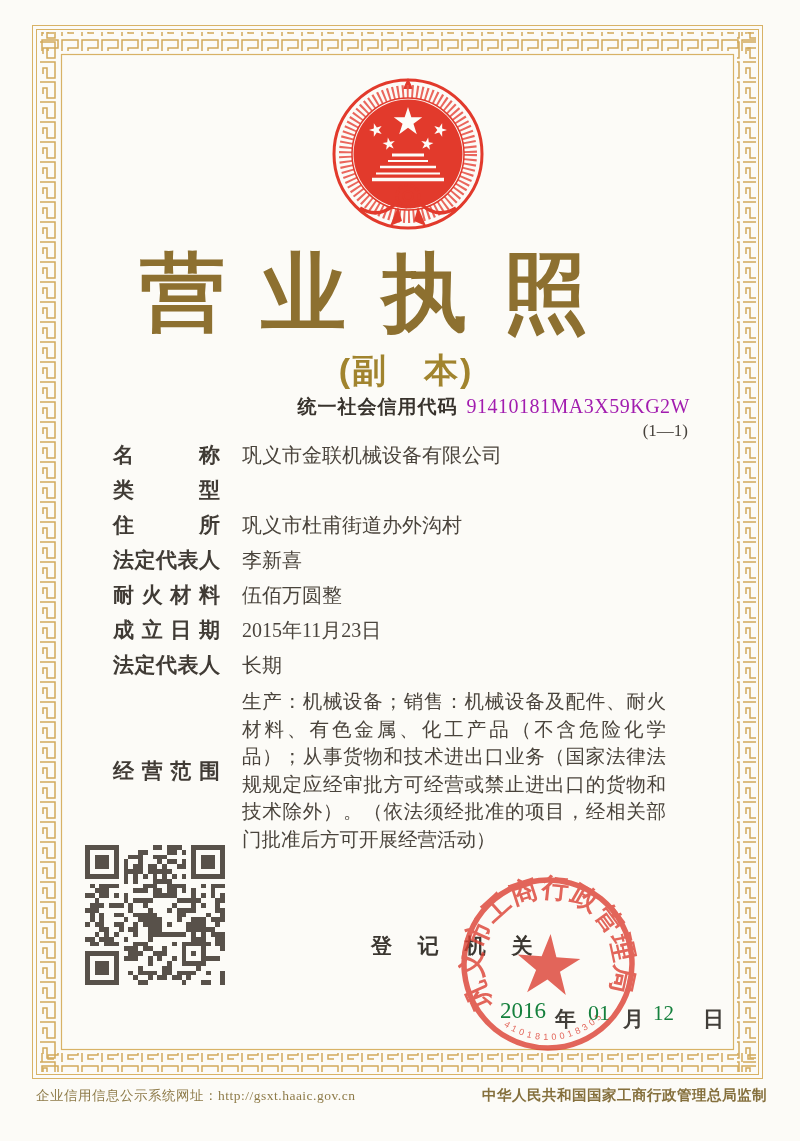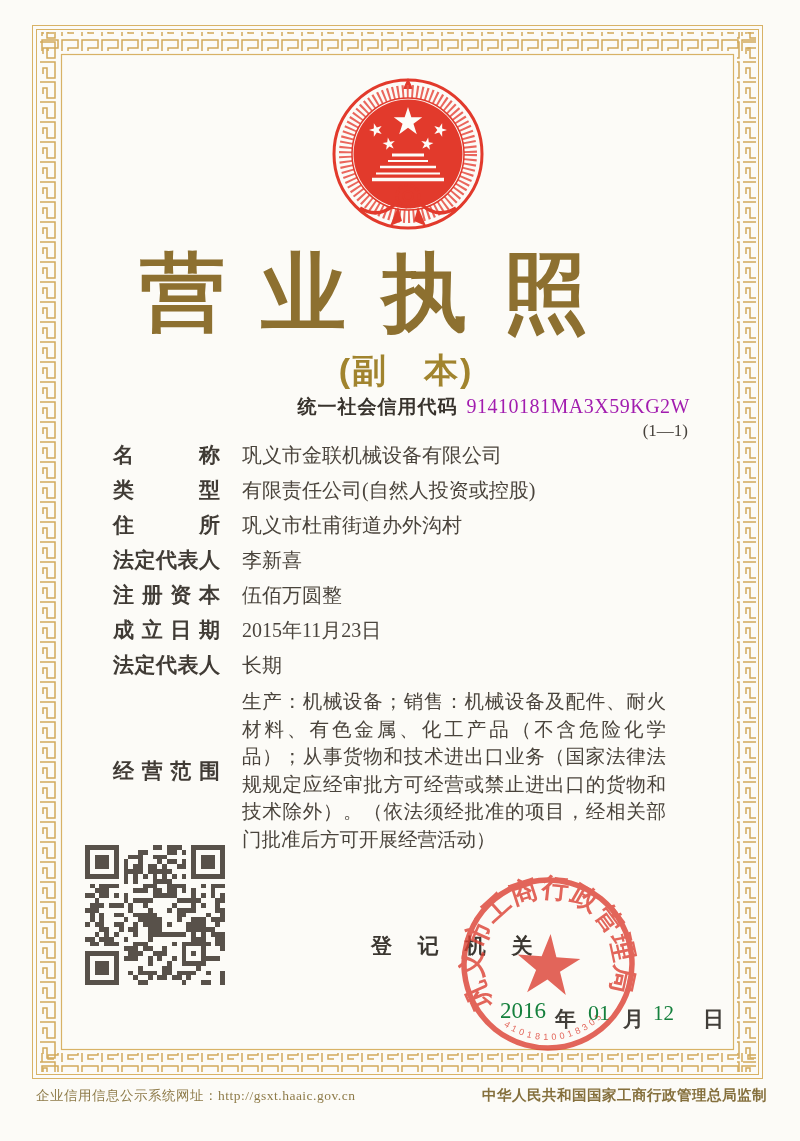--- a/index.html
+++ b/index.html
@@ -119,32 +119,31 @@
   </div>
   <div class="page-no">(1—1)</div>
 
   <div class="fields">
     <div class="frow">
       <span class="flabel">名称</span>
       <span class="fvalue">巩义市金联机械设备有限公司</span>
     </div>
     <div class="frow">
       <span class="flabel">类型</span>
-      <span class="fvalue">有限责任公司(自然人投资或控股)</span>
     </div>
     <div class="frow">
       <span class="flabel">住所</span>
       <span class="fvalue">巩义市杜甫街道办外沟村</span>
     </div>
     <div class="frow">
       <span class="flabel">法定代表人</span>
       <span class="fvalue">李新喜</span>
     </div>
     <div class="frow">
-      <span class="flabel">注册资本</span>
+      <span class="flabel">耐火材料</span>
       <span class="fvalue">伍佰万圆整</span>
     </div>
     <div class="frow">
       <span class="flabel">成立日期</span>
       <span class="fvalue">2015年11月23日</span>
     </div>
     <div class="frow">
       <span class="flabel">法定代表人</span>
       <span class="fvalue">长期</span>
     </div>

